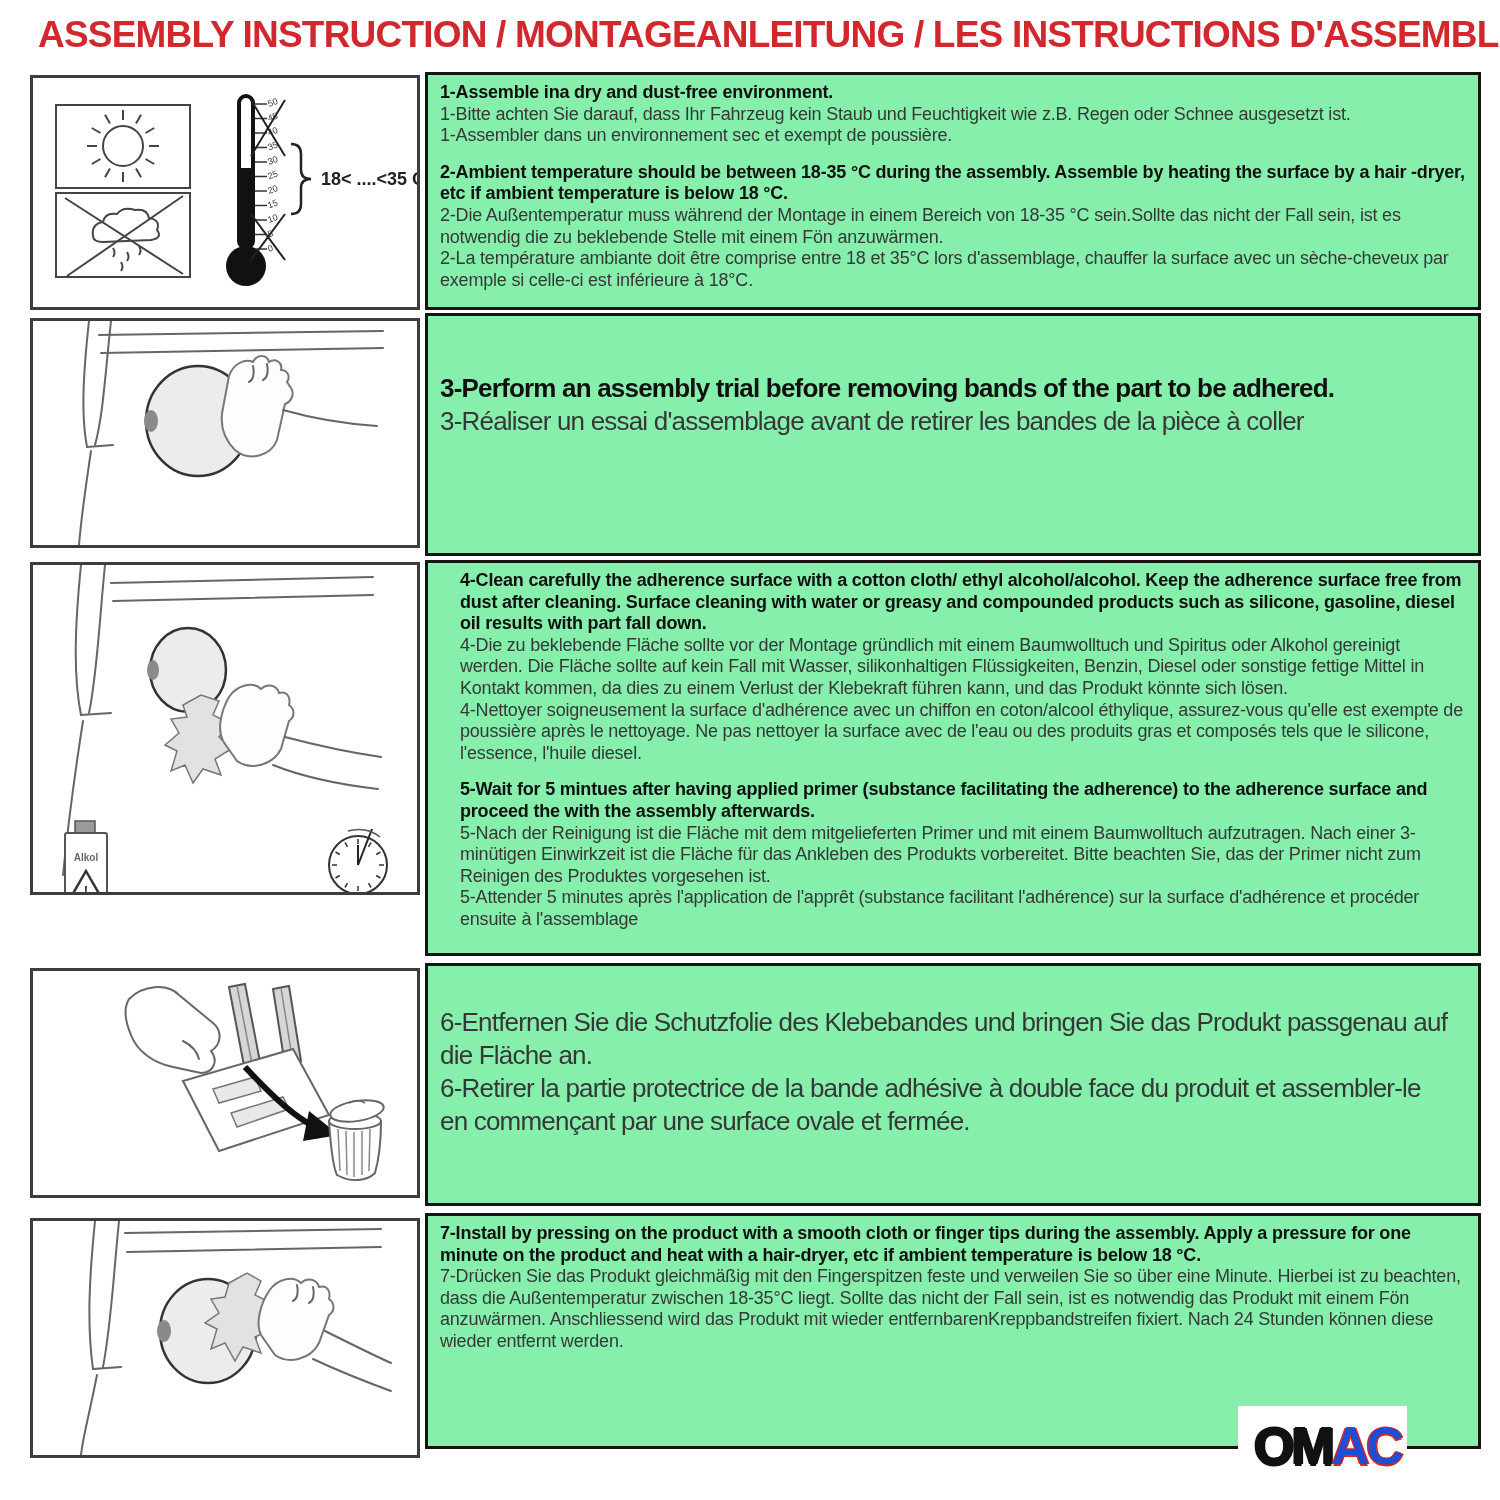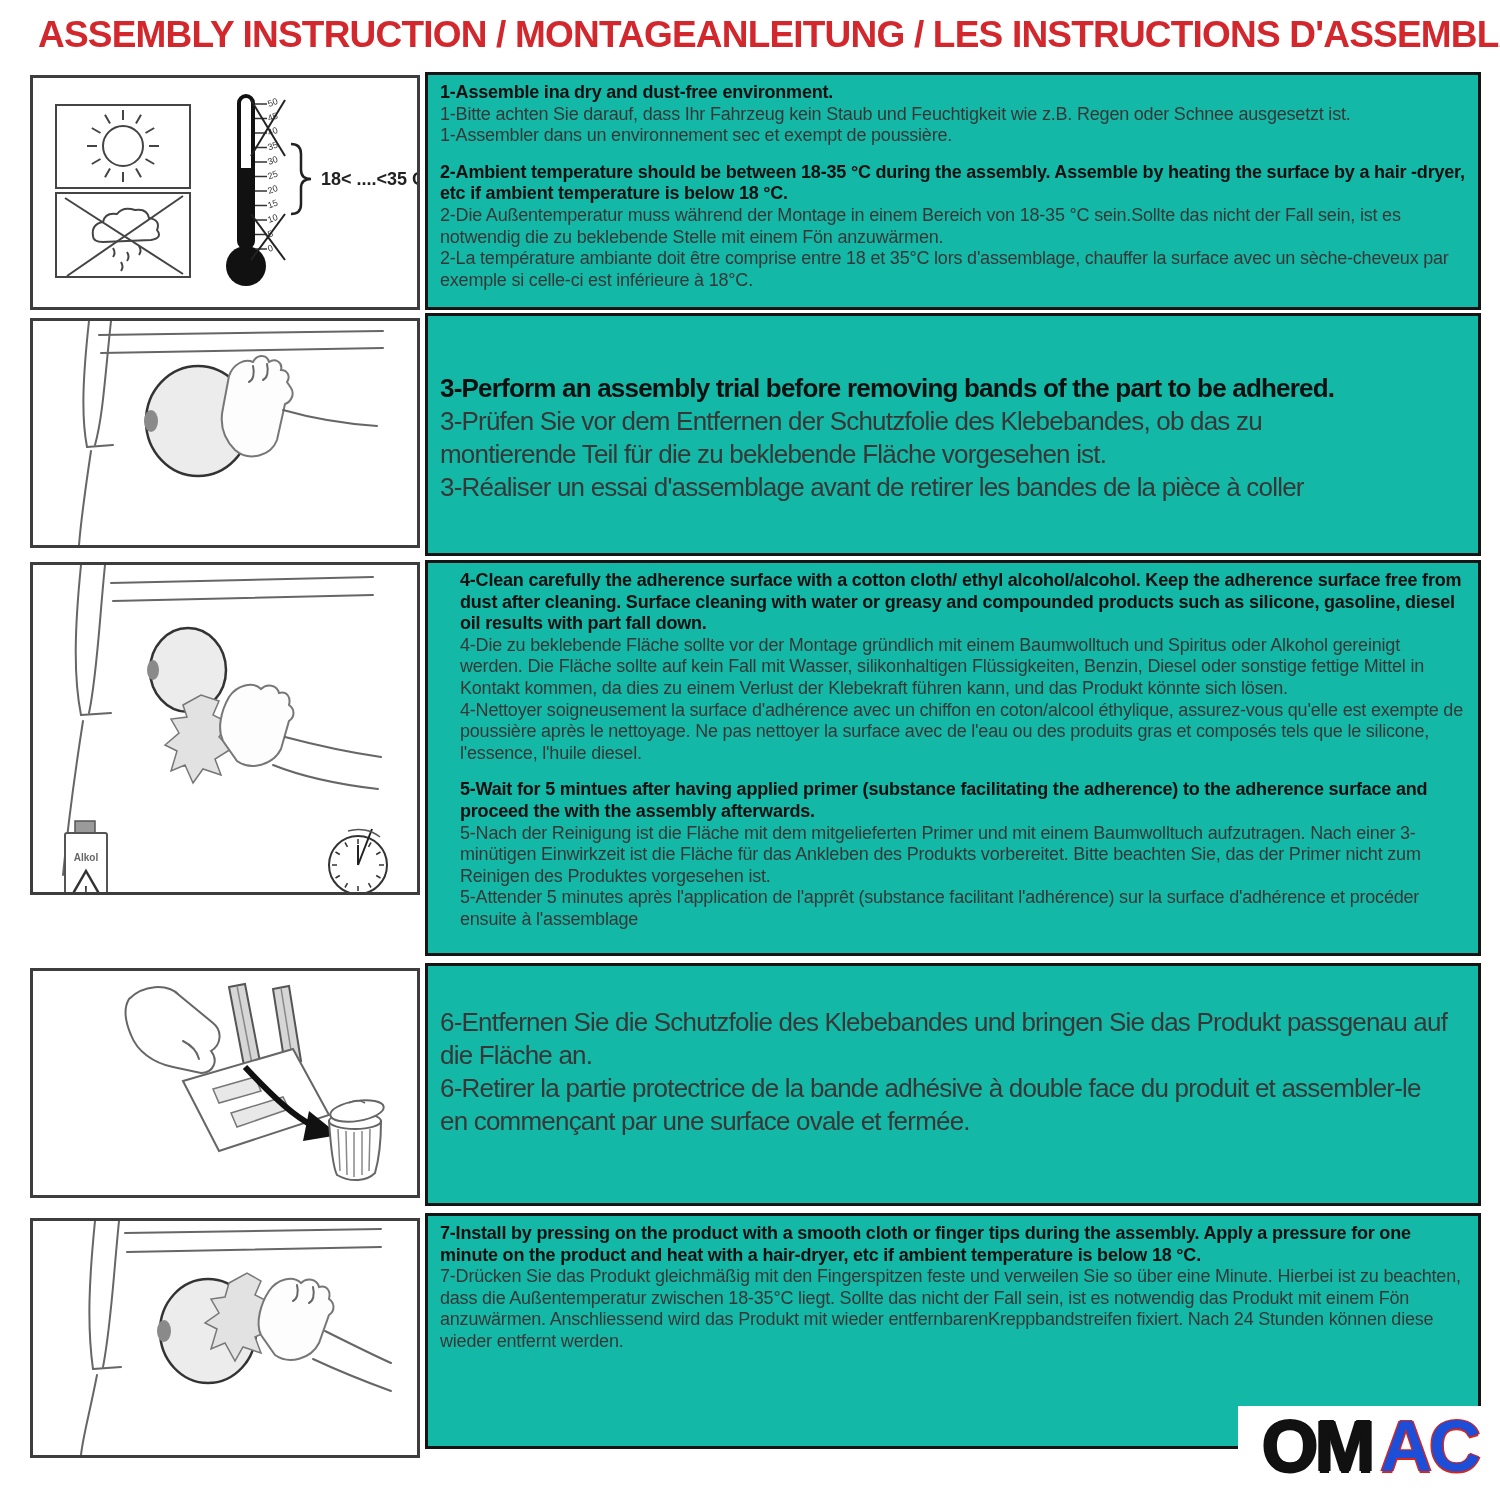--- a/index.html
+++ b/index.html
@@ -1,28 +1,28 @@
 <!DOCTYPE html>
 <html><head>
 <meta charset="utf-8">
 <style>
   html,body{margin:0;padding:0;background:#ffffff;}
   body{width:1500px;height:1500px;position:relative;font-family:"Liberation Sans",sans-serif;overflow:hidden;}
   .title{position:absolute;left:38px;top:14px;font-size:37px;font-weight:bold;color:#d2282d;letter-spacing:-0.8px;white-space:nowrap;}
   .img-box{position:absolute;left:30px;width:390px;border:3px solid #3d3d3d;background:#fff;box-sizing:border-box;overflow:hidden;}
-  .txt-box{position:absolute;left:425px;width:1056px;border:3px solid #141414;background:#14b8a6;box-sizing:border-box;padding:7px 12px;overflow:hidden;}
+  .txt-box{position:absolute;left:425px;width:1056px;border:3px solid #141414;background:#86efac;box-sizing:border-box;padding:7px 12px;overflow:hidden;}
   p{margin:0;}
   .t-sm{font-size:18px;line-height:21.6px;letter-spacing:-0.2px;color:#373737;}
   .t-lg{font-size:26px;line-height:33px;letter-spacing:-0.8px;color:#373737;}
   .b{font-weight:bold;color:#101010;}
   .gap{height:15px;}
   .pad-mid{padding-top:56px;}
   .pad-mid2{padding-top:40px;}
   .logo{position:absolute;left:1238px;top:1406px;background:#fff;padding:0 6px 6px 16px;white-space:nowrap;}
-  .logo span{font-size:72px;font-weight:bold;letter-spacing:-3px;line-height:80px;margin-left:8px;}
+  .logo span{font-size:52px;font-weight:bold;letter-spacing:-3px;line-height:80px;}
   .logo .lb{color:#111;text-shadow:1.5px 0 #111,-1.5px 0 #111,0 1.5px #111,0 -1.5px #111;}
   .logo .lr{color:#1d4ed8;text-shadow:1.5px 0 #da251c,-1.5px 0 #da251c,0 1.5px #da251c,0 -1.5px #da251c;}
   svg{display:block;}
   .ln{stroke:#666;stroke-width:2;fill:none;stroke-linecap:round;}
   .ico{stroke:#444;stroke-width:2;fill:none;}
   .num{font-size:9px;fill:#333;}
 </style>
 </head>
 <body>
 
@@ -124,21 +124,20 @@
     <g>
       <path d="M196,55 C200,43 212,37 220,41 C224,33 234,33 236,41 C242,37 250,41 248,49 C254,49 258,55 254,61 L258,67 C262,73 258,81 252,83 L244,119 C238,135 216,141 202,129 C192,119 186,105 190,87 Z" fill="#fdfdfd" stroke="#777" stroke-width="2"></path>
       <path d="M220,45 C222,53 220,59 216,61" class="ln" stroke-width="1.5"></path>
       <path d="M234,43 C236,51 234,57 230,59" class="ln" stroke-width="1.5"></path>
       <path d="M250,89 C285,99 315,103 344,105" class="ln"></path>
     </g>
   </svg>
 </div>
 <div class="txt-box t-lg pad-mid" style="top:313px;height:243px;">
   <p class="b">3-Perform an assembly trial before removing bands of the part to be adhered.</p>
-  <p style="max-width:960px;">3-Prüfen Sie vor dem Entfernen der Schutzfolie des Klebebandes, ob das zu montierende Teil für die zu beklebende Fläche vorgesehen ist.</p>
   <p>3-Réaliser un essai d'assemblage avant de retirer les bandes de la pièce à coller</p>
 </div>
 
 <div class="img-box" style="top:562px;height:333px;">
   <svg width="384" height="386" viewBox="0 0 384 386">
     <g class="ln">
       <line x1="78" y1="18" x2="340" y2="12"></line>
         <line x1="80" y1="36" x2="340" y2="30"></line>
       <path d="M48,0 C42,60 40,110 48,150"></path>
         <path d="M72,0 C66,60 64,110 56,148"></path>

